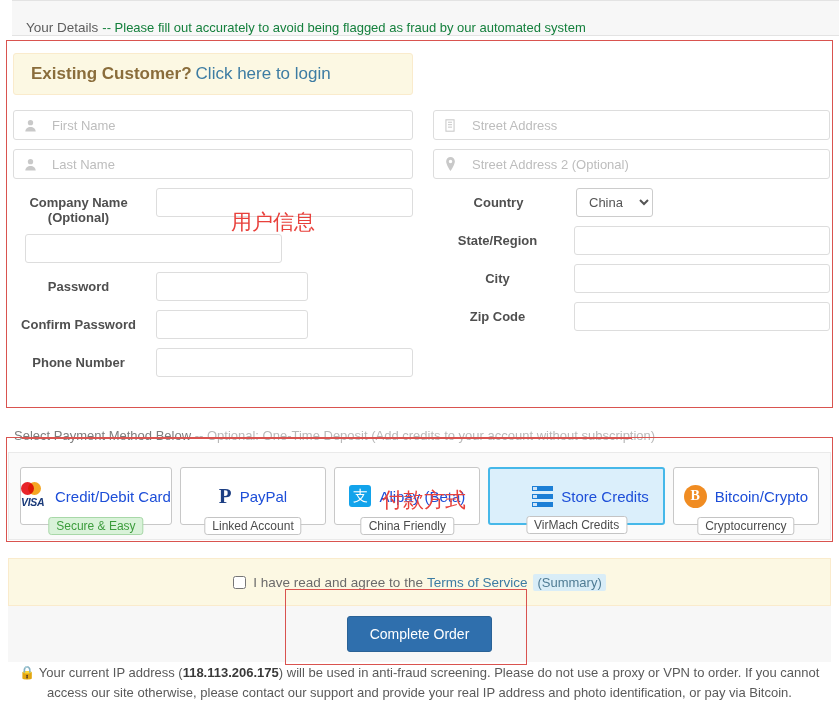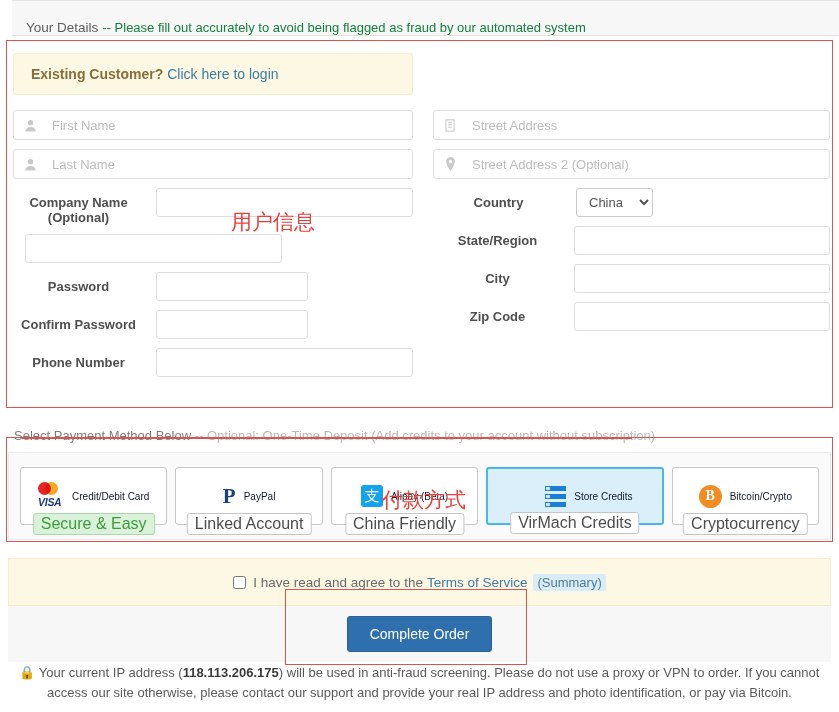--- a/index.html
+++ b/index.html
@@ -25,21 +25,21 @@
   }
   .panel-head .ttl { font-size: 13.5px; color: #5d5d5d; }
   .panel-head .sub { font-size: 13px; color: #15803d; margin-left: 4px; }
 
   
   .form-sec { position: absolute; left: 0; top: 38px; width: 839px; height: 370px; }
   .alert-login {
     position: absolute; left: 13px; top: 15px; width: 400px; height: 42px;
     background: #fcf8e3; border: 1px solid #faebcc; border-radius: 3px;
     display: flex; align-items: center; padding-left: 17px;
-    font-size: 14px;
+    font-size: 17px;
   }
   .alert-login b { color: #8a6d3b; font-weight: bold; }
   .alert-login a { color: #3d7ca3; text-decoration: none; margin-left: 4px; }
 
   .col-l { position: absolute; left: 13px; top: 72px; width: 400px; }
   .col-r { position: absolute; left: 433px; top: 72px; width: 397px; }
 
   .ig { position: relative; height: 30px; margin-bottom: 9px; }
   .ig .txt {
     width: 100%; height: 30px;
@@ -87,24 +87,24 @@
     background: #fafafa; border: 1px solid #eaeaea;
     display: flex; align-items: center; padding: 0 7px;
   }
   .pm {
     position: relative; flex: 1; height: 58px; margin: 0 4px;
     border: 1px solid #c8c8c8; border-radius: 3px; background: #fff;
     display: flex; align-items: center; justify-content: center;
   }
   .pm.sel { border: 2px solid #46b8e9; background: #dbeffb; padding-left: 28px; }
   .pm .pmain { display: flex; align-items: center; gap: 8px; }
-  .pm .pname { font-size: 10px; color: #0f172a; white-space: nowrap; }
+  .pm .pname { font-size: 15px; color: #1d4ed8; white-space: nowrap; }
   .pm .tag {
     position: absolute; left: 50%; transform: translateX(-50%);
-    bottom: -11px; font-size: 16px; padding: 1px 7px;
+    bottom: -11px; font-size: 12px; padding: 1px 7px;
     border: 1px solid #c4c4c4; border-radius: 3px;
     background: #fff; color: #4c4c4c; white-space: nowrap;
   }
   .pm .tag.green { background: #d9f2d9; border-color: #a8d8a8; color: #3c9c3c; }
 
   
   .ic-mc { width: 26px; height: 28px; position: relative; }
   .ic-mc .c1, .ic-mc .c2 { position:absolute; top:0; width:13px; height:13px; border-radius:50%; }
   .ic-mc .c1 { left:0; background:#e8242a; }
   .ic-mc .c2 { left:7px; background:#f5a623; mix-blend-mode:multiply; }

